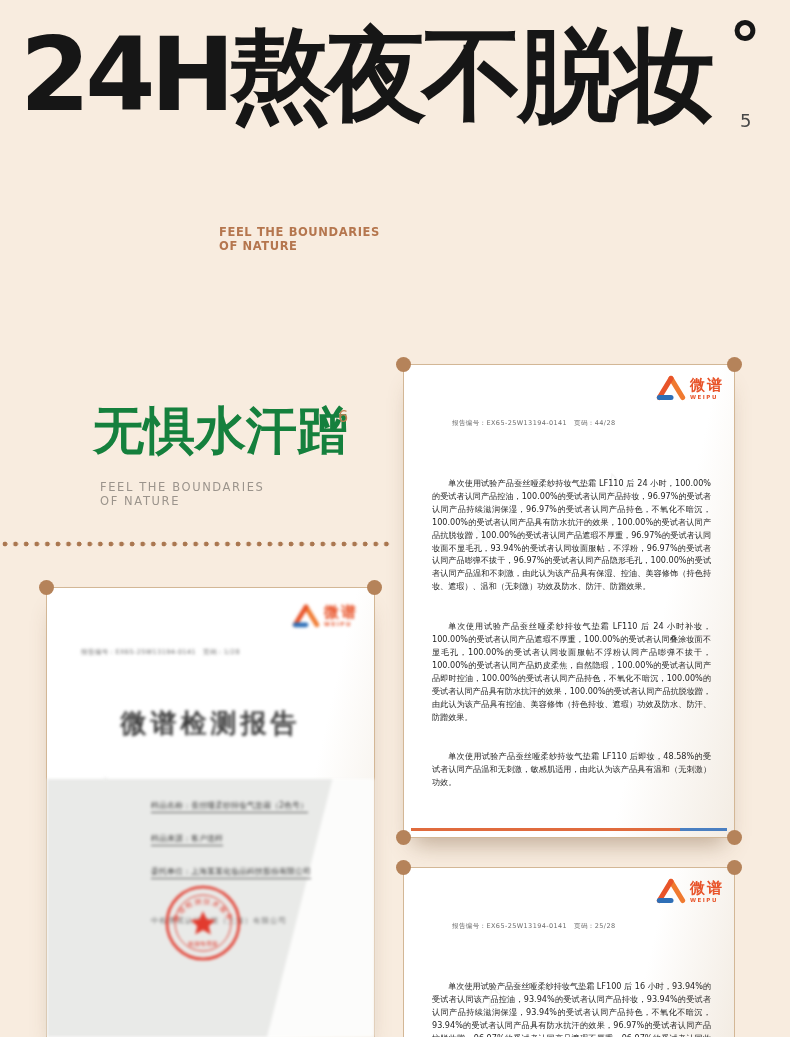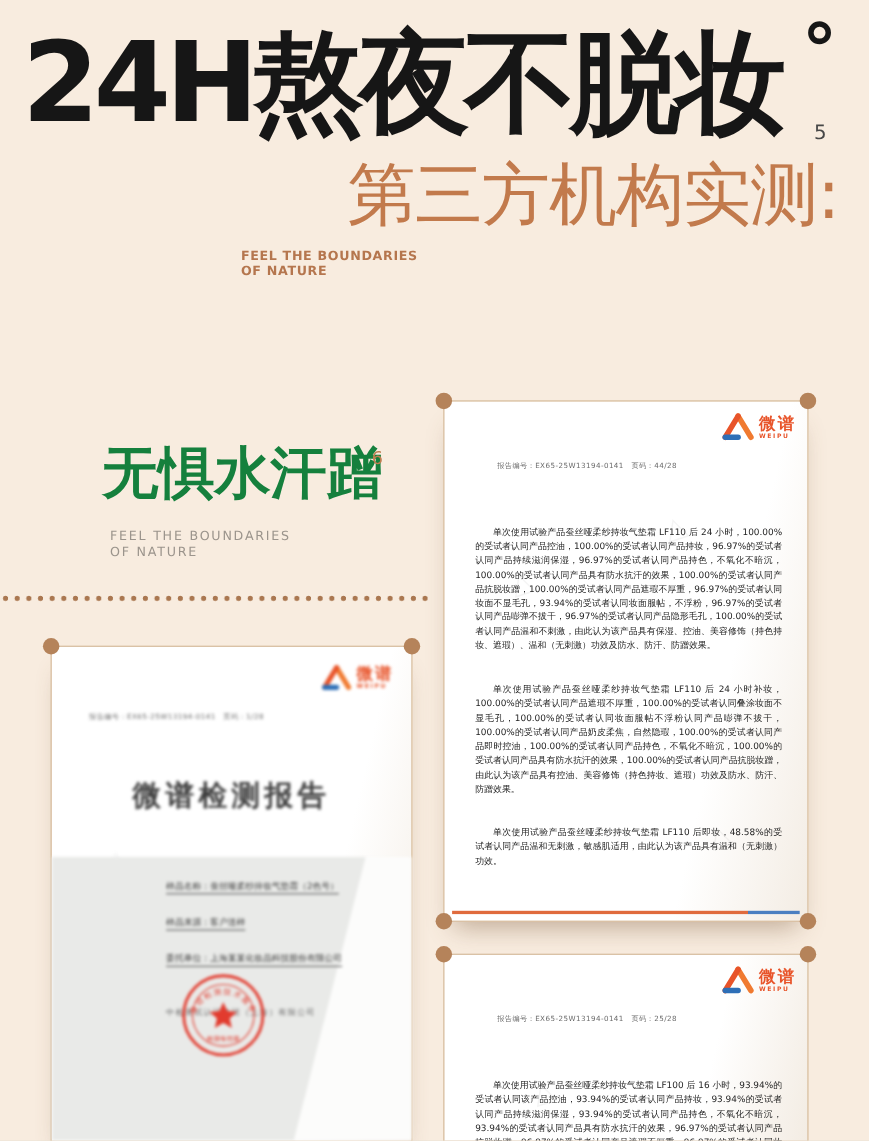--- a/index.html
+++ b/index.html
@@ -113,21 +113,20 @@
   }
 </style>
 </head>
 <body>
 
 <div class="canvas">
 
   <div class="hero-title">24H熬夜不脱妆</div>
   <div class="hero-degree">°</div>
   <div class="hero-note">5</div>
-  <div class="hero-subtitle">第三方机构实测:</div>
   <div class="tagline tagline-1">
     <div>FEEL THE BOUNDARIES</div>
     <div>OF NATURE</div>
   </div>
 
   <div class="head-brown">无惧水汗蹭</div>
   <div class="head-note">6</div>
   <div class="tagline tagline-2">
     <div>FEEL THE BOUNDARIES</div>
     <div>OF NATURE</div>

